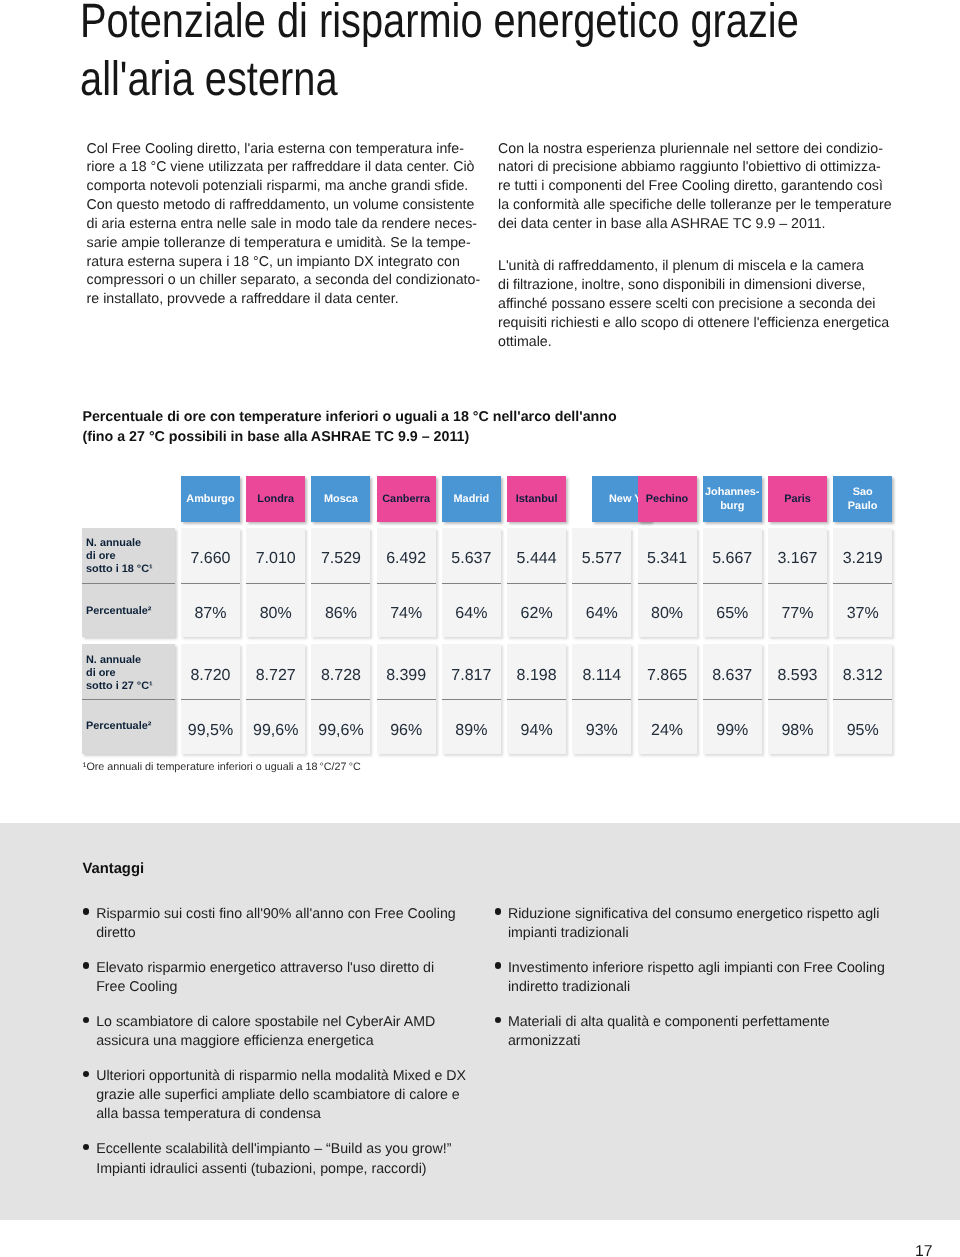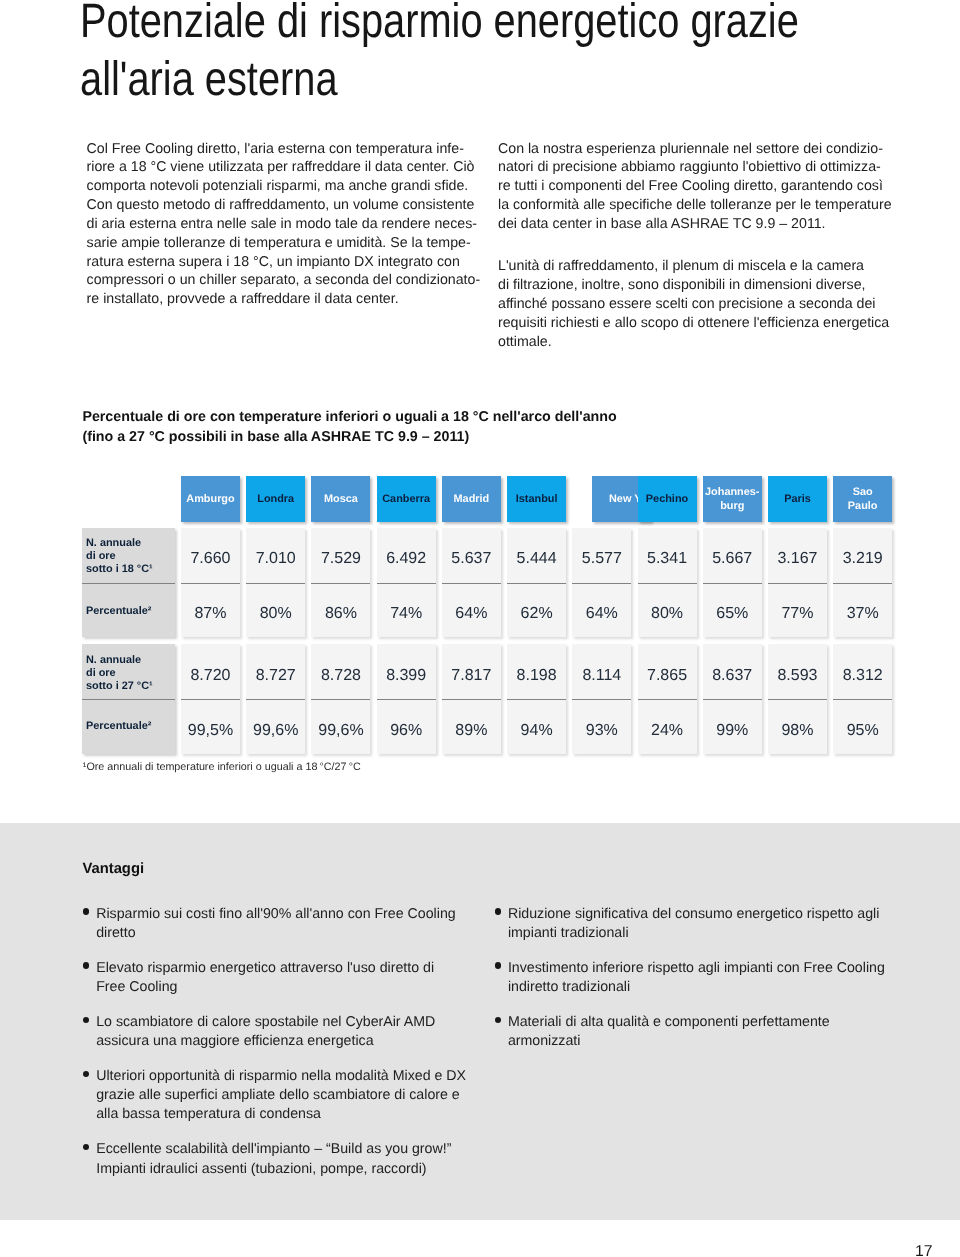--- a/index.html
+++ b/index.html
@@ -41,21 +41,21 @@
   
   .tbl{position:absolute;left:81.8px;top:476.3px;}
   .hcell{
     position:absolute;top:0;width:59px;height:45.4px;
     display:flex;align-items:center;justify-content:center;
     font-size:10.9px;font-weight:700;text-align:center;line-height:13.2px;padding-top:1.2px;box-sizing:border-box;
     box-shadow:1.6px 1.6px 2.4px rgba(40,40,40,0.30);
     white-space:pre;
   }
   .hcell.dark{background:#4a95d4;color:#fdfdfd;}
-  .hcell.light{background:#0ea5e9;color:#0c1f3d;}
+  .hcell.light{background:#ec4899;color:#0c1f3d;}
 
   .lblcell{
     position:absolute;left:0;width:93.3px;
     background:#dadada;
     box-shadow:1.6px 1.6px 2.4px rgba(40,40,40,0.22);
   }
   .lbltxt{
     position:absolute;left:4.2px;
     color:#0c2138;white-space:pre;
     font-size:10.9px;font-weight:700;line-height:12.8px;

